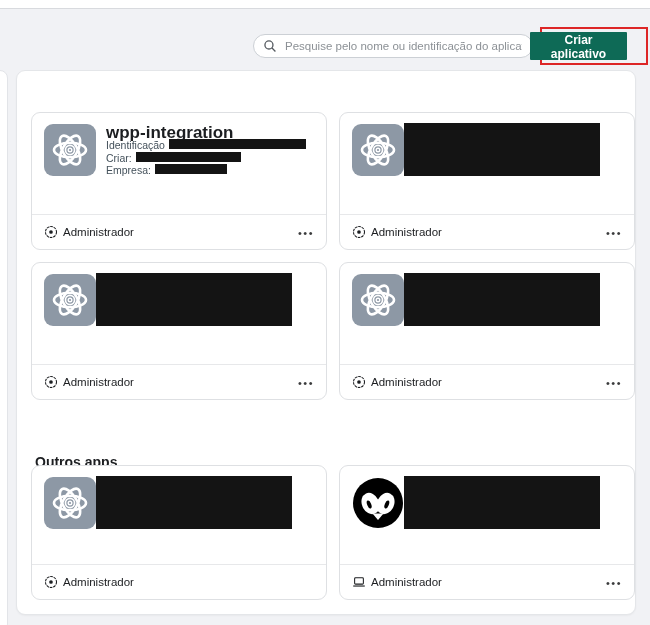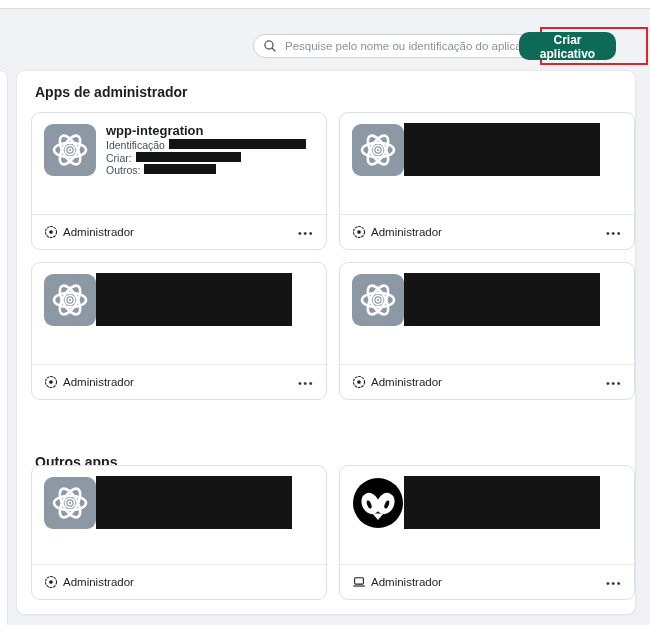--- a/index.html
+++ b/index.html
@@ -16,42 +16,42 @@
 
   
   .search-box{position:absolute;left:253px;top:34px;width:280px;height:24px;background:#fff;
               border:1px solid #ccd0d5;border-radius:13px;display:flex;align-items:center;
               box-sizing:border-box;padding:0 8px 0 9px;}
   .search-box svg{flex:0 0 auto;margin-right:6px;}
   .search-input{border:none;outline:none;flex:1;font-size:11.5px;color:#1c1e21;background:transparent;
                 font-family:"Liberation Sans",sans-serif;}
   .search-input::placeholder{color:#8c9196;}
   .annotation{position:absolute;left:540px;top:27px;width:104px;height:34px;border:2px solid #dd2626;}
-  .create-btn{position:absolute;left:519px;top:32px;width:97px;height:28px;background:#0e6a56;color:#fff;
-              border:none;border-radius:10px;font-size:12px;font-weight:bold;cursor:pointer;
+  .create-btn{position:absolute;left:530px;top:32px;width:97px;height:28px;background:#0e6a56;color:#fff;
+              border:none;border-radius:1px;font-size:12px;font-weight:bold;cursor:pointer;
               font-family:"Liberation Sans",sans-serif;}
 
   
   .panel{position:absolute;left:16px;top:70px;width:620px;height:545px;background:#fff;
          border:1px solid #e4e6e9;border-radius:9px;box-sizing:border-box;
          box-shadow:0 1px 2px rgba(0,0,0,.04);}
   .section-title{position:absolute;left:18px;font-size:14px;font-weight:bold;color:#1c1e21;}
   .title-1{top:13px;}
   .title-2{top:363px;margin-top:20px;}
 
   .grid{position:absolute;left:14px;display:flex;gap:12px;}
   .grid-r1{top:41px;}
   .grid-r2{top:191px;}
   .grid-r3{top:394px;}
 
   .card{position:relative;width:296px;height:138px;background:#fff;border:1px solid #dee0e3;
         border-radius:9px;box-sizing:border-box;}
   .card-r3{height:135px;}
   .app-icon{position:absolute;left:12px;top:11px;width:52px;height:52px;}
-  .card-title{position:absolute;left:74px;top:10px;font-size:13px;font-weight:bold;color:#1c1e21;}
+  .card-title{position:absolute;left:74px;top:10px;font-size:17px;font-weight:bold;color:#1c1e21;}
   .fields{position:absolute;left:74px;top:26px;}
   .field-row{display:flex;align-items:flex-start;height:12px;margin-bottom:0.5px;}
   .field-label{font-size:10.5px;color:#44515b;margin-right:4px;white-space:nowrap;}
   .bar{display:inline-block;height:10px;background:#141414;}
   .big-redaction{position:absolute;left:64px;top:10px;width:196px;height:53px;background:#141414;}
   .card-footer{position:absolute;left:0;right:0;bottom:0;height:35px;border-top:1px solid #e7e8ea;
                display:flex;align-items:center;padding:8px 12px;box-sizing:border-box;}
   .role-icon{display:flex;margin-right:5px;}
   .role-label{font-size:11.5px;color:#1c1e21;}
   .menu-dots{margin-left:auto;font-size:11px;letter-spacing:1.5px;color:#3a3b3c;cursor:pointer;
@@ -108,40 +108,39 @@
     <svg width="14" height="14">
         <use href="#search-sym"></use>
       </svg>
     <input class="search-input" type="text" placeholder="Pesquise pelo nome ou identificação do aplicativo" style="">
   </div>
   <div class="annotation"></div>
   <button class="create-btn">Criar aplicativo</button>
 
   <div class="panel">
 
-    <div class="section-title title-1">Apps de administrador</div>
 
     <div class="grid grid-r1">
 
       <div class="card">
         <svg class="app-icon">
             <use href="#atom-sym"></use>
           </svg>
         <div class="card-title">wpp-integration</div>
         <div class="fields">
           <div class="field-row">
             <span class="field-label">Identificação</span>
             <span class="bar" style="width:137px"></span>
           </div>
           <div class="field-row">
             <span class="field-label">Criar:</span>
             <span class="bar" style="width:105px"></span>
           </div>
           <div class="field-row">
-            <span class="field-label">Outros:</span>
+            <span class="field-label">Empresa:</span>
             <span class="bar" style="width:72px"></span>
           </div>
         </div>
         <div class="card-footer">
           <svg class="role-icon" width="14" height="14">
               <use href="#badge-sym"></use>
             </svg>
           <span class="role-label">Administrador</span>
           <span class="menu-dots">•••</span>
         </div>

